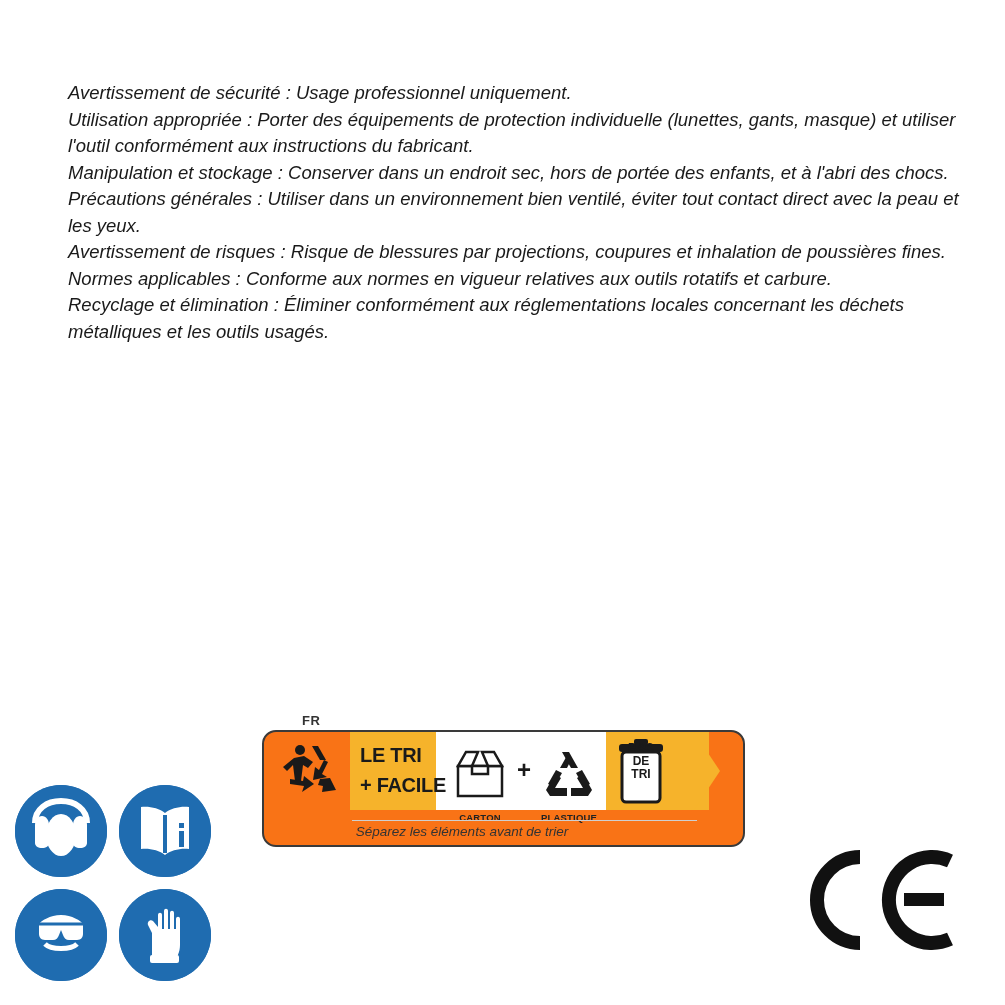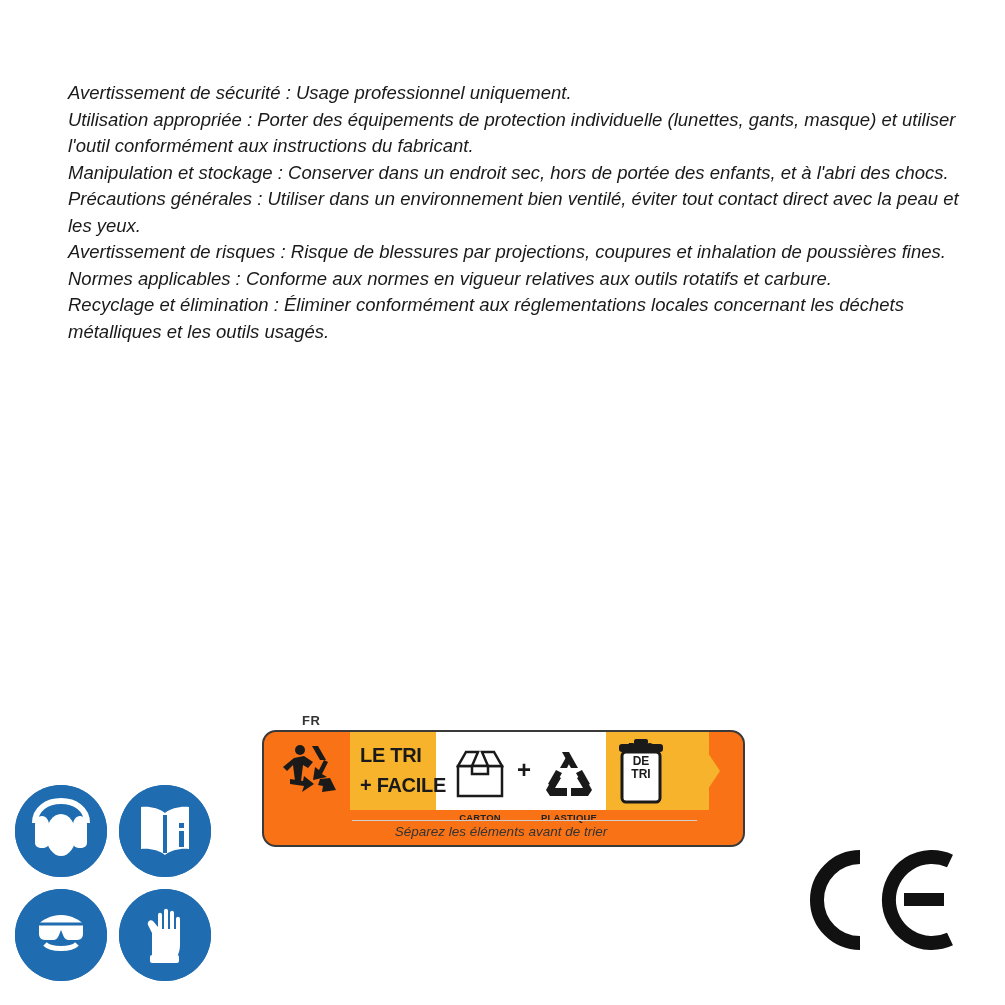--- a/index.html
+++ b/index.html
@@ -177,21 +177,20 @@
   }
   .separez {
     position: absolute;
     left: 0;
     top: 92px;
     width: 396px;
     text-align: center;
     font-size: 13.5px;
     font-style: italic;
     color: #333;
-    padding-left: 39px;
   }
   .strip-divider {
     position: absolute;
     left: 88px;
     top: 88px;
     width: 345px;
     height: 1px;
     background: #cfcfcf;
   }
 

